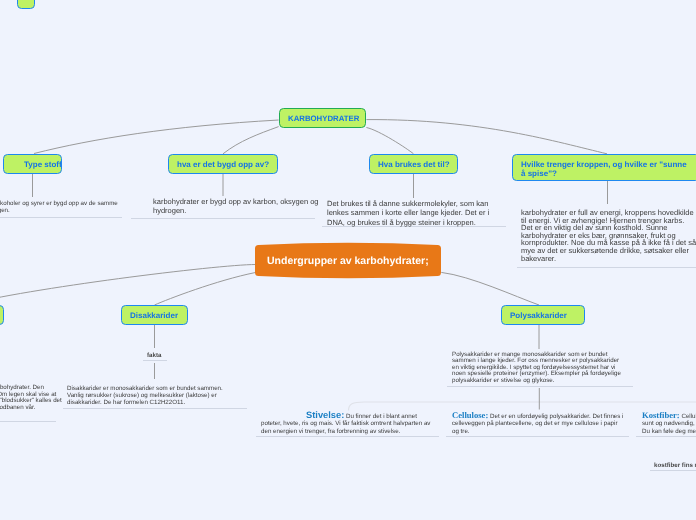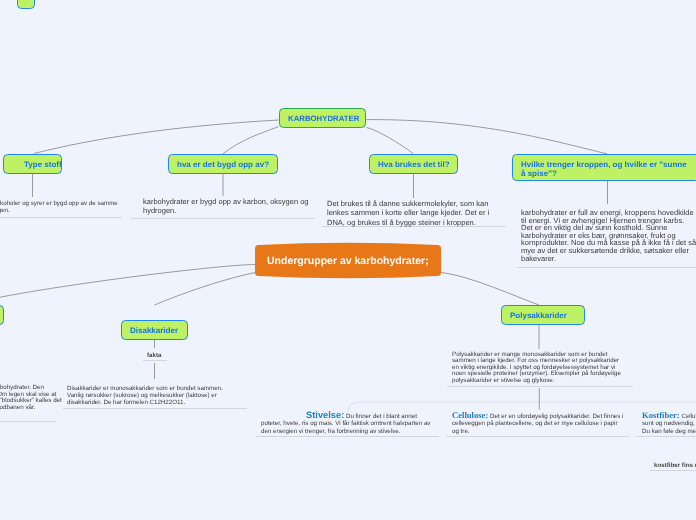--- a/index.html
+++ b/index.html
@@ -75,36 +75,36 @@
         <span>Type stoff?</span>
       </div>
       <div class="node" style="left: 168px; top: 154px; width: 110px; height: 20px; border-color: rgb(30, 136, 239); color: rgb(21, 115, 230);">
         <span>hva er det bygd opp av?</span>
       </div>
       <div class="node" style="left: 369px; top: 154px; width: 89px; height: 20px; border-color: rgb(30, 136, 239); color: rgb(21, 115, 230); padding-left: 8px;">
         <span>Hva brukes det til?</span>
       </div>
       <div class="node wrap" style="left: 512px; top: 154px; width: 188px; height: 27px; border-color: rgb(30, 136, 239); color: rgb(21, 115, 230);"><span>Hvilke trenger kroppen, og hvilke er "sunne å spise"?</span></div>
       <div class="node" style="left: -75px; top: 305px; width: 79px; height: 20px; border-color: rgb(30, 136, 239); color: rgb(21, 115, 230);"></div>
-      <div class="node" style="left: 121px; top: 320px; width: 67px; height: 20px; border-color: rgb(30, 136, 239); color: rgb(21, 115, 230);">
+      <div class="node" style="left: 121px; top: 305px; width: 67px; height: 20px; border-color: rgb(30, 136, 239); color: rgb(21, 115, 230);">
         <span>Disakkarider</span>
       </div>
       <div class="node" style="left: 501px; top: 305px; width: 84px; height: 20px; border-color: rgb(30, 136, 239); color: rgb(21, 115, 230);">
         <span>Polysakkarider</span>
       </div>
       <svg id="center-shape" viewBox="0 0 696 520">
         <path d="M 258.5 245 Q 348 240.6 437.5 245 Q 441 245 441 248.5 L 441 272.5 Q 441 276 437.5 276 Q 348 280.4 258.5 276 Q 255 276 255 272.5 L 255 248.5 Q 255 245 258.5 245 Z" fill="#e87817"></path>
       </svg>
       <div class="center-topic" style="left: 255px; top: 245px; width: 224px; height: 31px; color: rgb(255, 255, 255);">
         <span>Undergrupper av karbohydrater;</span>
       </div>
     </div>
   <div id="summaries">
       <div class="summary" style="left: -47px; top: 200px; width: 170px; font-size: 6.2px; line-height: 7.3px; color: rgb(59, 59, 59);">Karbohydrater, alkoholer og syrer er bygd opp av de samme karbon og hydrogen.</div>
-      <div class="summary" style="left: 143px; top: 197px; width: 175px; font-size: 7.5px; line-height: 9.4px; color: rgb(59, 59, 59);">karbohydrater er bygd opp av karbon, oksygen og hydrogen.</div>
+      <div class="summary" style="left: 153px; top: 197px; width: 175px; font-size: 7.5px; line-height: 9.4px; color: rgb(59, 59, 59);">karbohydrater er bygd opp av karbon, oksygen og hydrogen.</div>
       <div class="summary" style="left: 327px; top: 199px; width: 172px; font-size: 7.5px; line-height: 9.4px; color: rgb(59, 59, 59);">Det brukes til å danne sukkermolekyler, som kan lenkes sammen i korte eller lange kjeder. Det er i DNA, og brukes til å bygge steiner i kroppen.</div>
       <div class="summary" style="left: 521px; top: 209px; width: 177px; font-size: 7.5px; line-height: 7.6px; color: rgb(59, 59, 59);">karbohydrater er full av energi, kroppens hovedkilde til energi. Vi er avhengige! Hjernen trenger karbs. Det er en viktig del av sunn kosthold. Sunne karbohydrater er eks bær, grønnsaker, frukt og kornprodukter. Noe du må kasse på å ikke få i det så mye av det er sukkersøtende drikke, søtsaker eller bakevarer.</div>
       <div class="summary" style="left: -95px; top: 385px; width: 158px; font-size: 6.2px; line-height: 6.6px; color: rgb(59, 59, 59);">Monosakkarider er de enkleste karbohydrater. Den danner druesukker i kroppen din. Om legen skal vise at du har et høyt sukkernivå i blodet, "blodsukker" kalles det glukose som går rundt omkring i blodbanen vår.</div>
       <div class="summary" style="left: 67px; top: 385px; width: 160px; font-size: 6.2px; line-height: 7.1px; color: rgb(59, 59, 59);">Disakkarider er monosakkarider som er bundet sammen. Vanlig rørsukker (sukrose) og melkesukker (laktose) er disakkarider. De har formelen C12H22O11.</div>
       <div class="summary" style="left: 452px; top: 352px; width: 172px; font-size: 6.2px; line-height: 6.45px; color: rgb(59, 59, 59);">Polysakkarider er mange monosakkarider som er bundet sammen i lange kjeder. For oss mennesker er polysakkarider en viktig energikilde. I spyttet og fordøyelsessystemet har vi noen spesielle proteiner (enzymer). Eksempler på fordøyelige polysakkarider er stivelse og glykose.</div>
       <div class="summary" style="left: 261px; top: 412px; width: 172px; font-size: 6.2px; line-height: 7.3px; color: rgb(59, 59, 59);"><span class="lead-sans" style="font-size: 9.3px; color: rgb(27, 127, 196); margin-left: 45px;">Stivelse:</span> <span>Du finner det i blant annet poteter, hvete, ris og mais. Vi får faktisk omtrent halvparten av den energien vi trenger, fra forbrenning av stivelse.</span></div>
       <div class="summary" style="left: 452px; top: 412px; width: 172px; font-size: 6.2px; line-height: 7.3px; color: rgb(59, 59, 59);"><span class="lead-serif" style="font-size: 8.6px; color: rgb(27, 127, 196);">Cellulose:</span> <span>Det er en ufordøyelig polysakkarider. Det finnes i celleveggen på plantecellene, og det er mye cellulose i papir og tre.</span></div>
       <div class="summary" style="left: 642px; top: 412px; width: 170px; font-size: 6.2px; line-height: 7.3px; color: rgb(59, 59, 59);"><span class="lead-serif" style="font-size: 8.6px; color: rgb(27, 127, 196);">Kostfiber:</span> <span>Cellulose er et kostfiber. Det er viktig og veldig sunt og nødvendig, bra å få i seg hver dag for fordøyelsen. Du kan føle deg mett lenger.</span></div>
     </div>
   <div id="labels">

